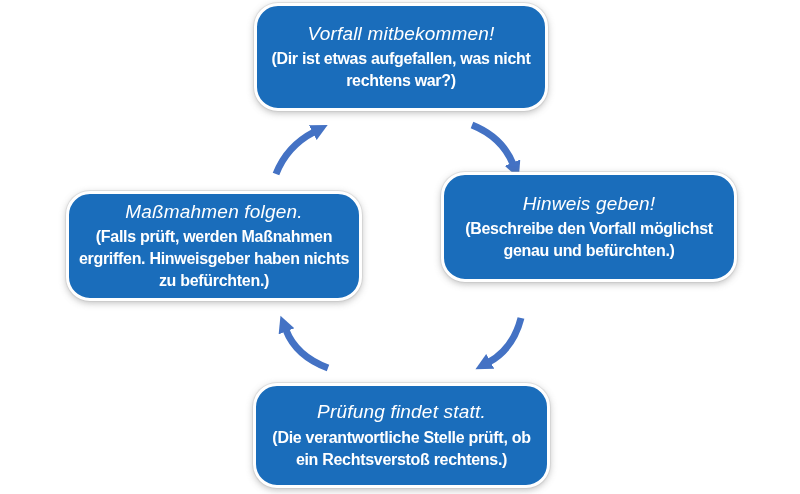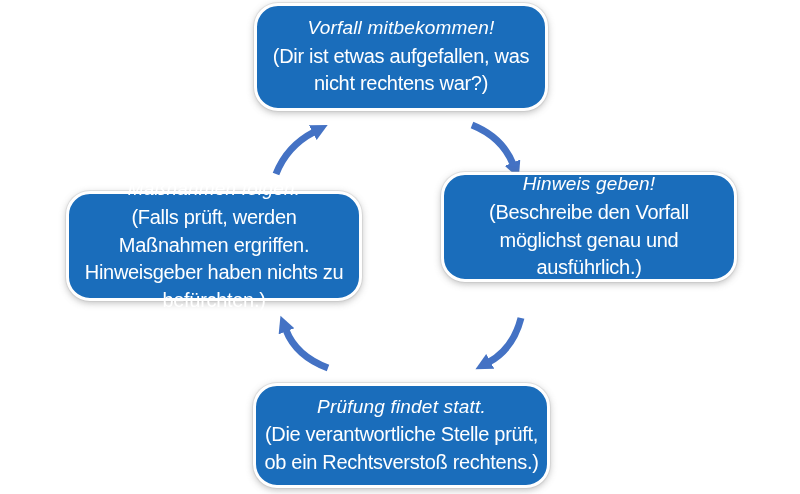--- a/index.html
+++ b/index.html
@@ -46,23 +46,24 @@
     padding:6px 8px;
     gap:3px;
   }
   .node .title{
     font-style:italic;
     font-size:19px;
     letter-spacing:.2px;
     line-height:1.25;
   }
   .node .body{
-    font-size:20px;
+    font-size:16px;
     letter-spacing:-0.3px;
     line-height:1.38;
+    font-weight:bold;
   }
   .node-top   {left:254px; top:3px;   width:294px; height:108px;}
   .node-right {left:441px; top:172px; width:296px; height:110px;}
   .node-left  {left:66px;  top:191px; width:296px; height:110px;}
   .node-bottom{left:253px; top:383px; width:297px; height:105px;}
 </style>
 </head>
 <body>
 
 <div class="stage">
@@ -79,26 +80,26 @@
     <path class="shaft" d="M276,174 Q287,146 314,132" marker-end="url(#head)"></path>
   </svg>
 
   <div class="node node-top">
     <div class="title">Vorfall mitbekommen!</div>
     <div class="body">(Dir ist etwas aufgefallen, was nicht rechtens war?)</div>
   </div>
 
   <div class="node node-right">
     <div class="title">Hinweis geben!</div>
-    <div class="body">(Beschreibe den Vorfall möglichst genau und ausführlich.)</div>
+    <div class="body">(Beschreibe den Vorfall möglichst genau und befürchten.)</div>
   </div>
 
   <div class="node node-bottom">
     <div class="title">Prüfung findet statt.</div>
     <div class="body">(Die verantwortliche Stelle prüft, ob ein Rechtsverstoß rechtens.)</div>
   </div>
 
   <div class="node node-left">
-    <div class="title">Maßnahmen folgen.</div>
+    <div class="title">Maßmahmen folgen.</div>
     <div class="body">(Falls prüft, werden Maßnahmen ergriffen. Hinweisgeber haben nichts zu befürchten.)</div>
   </div>
 
 </div>
 
 </body></html>

